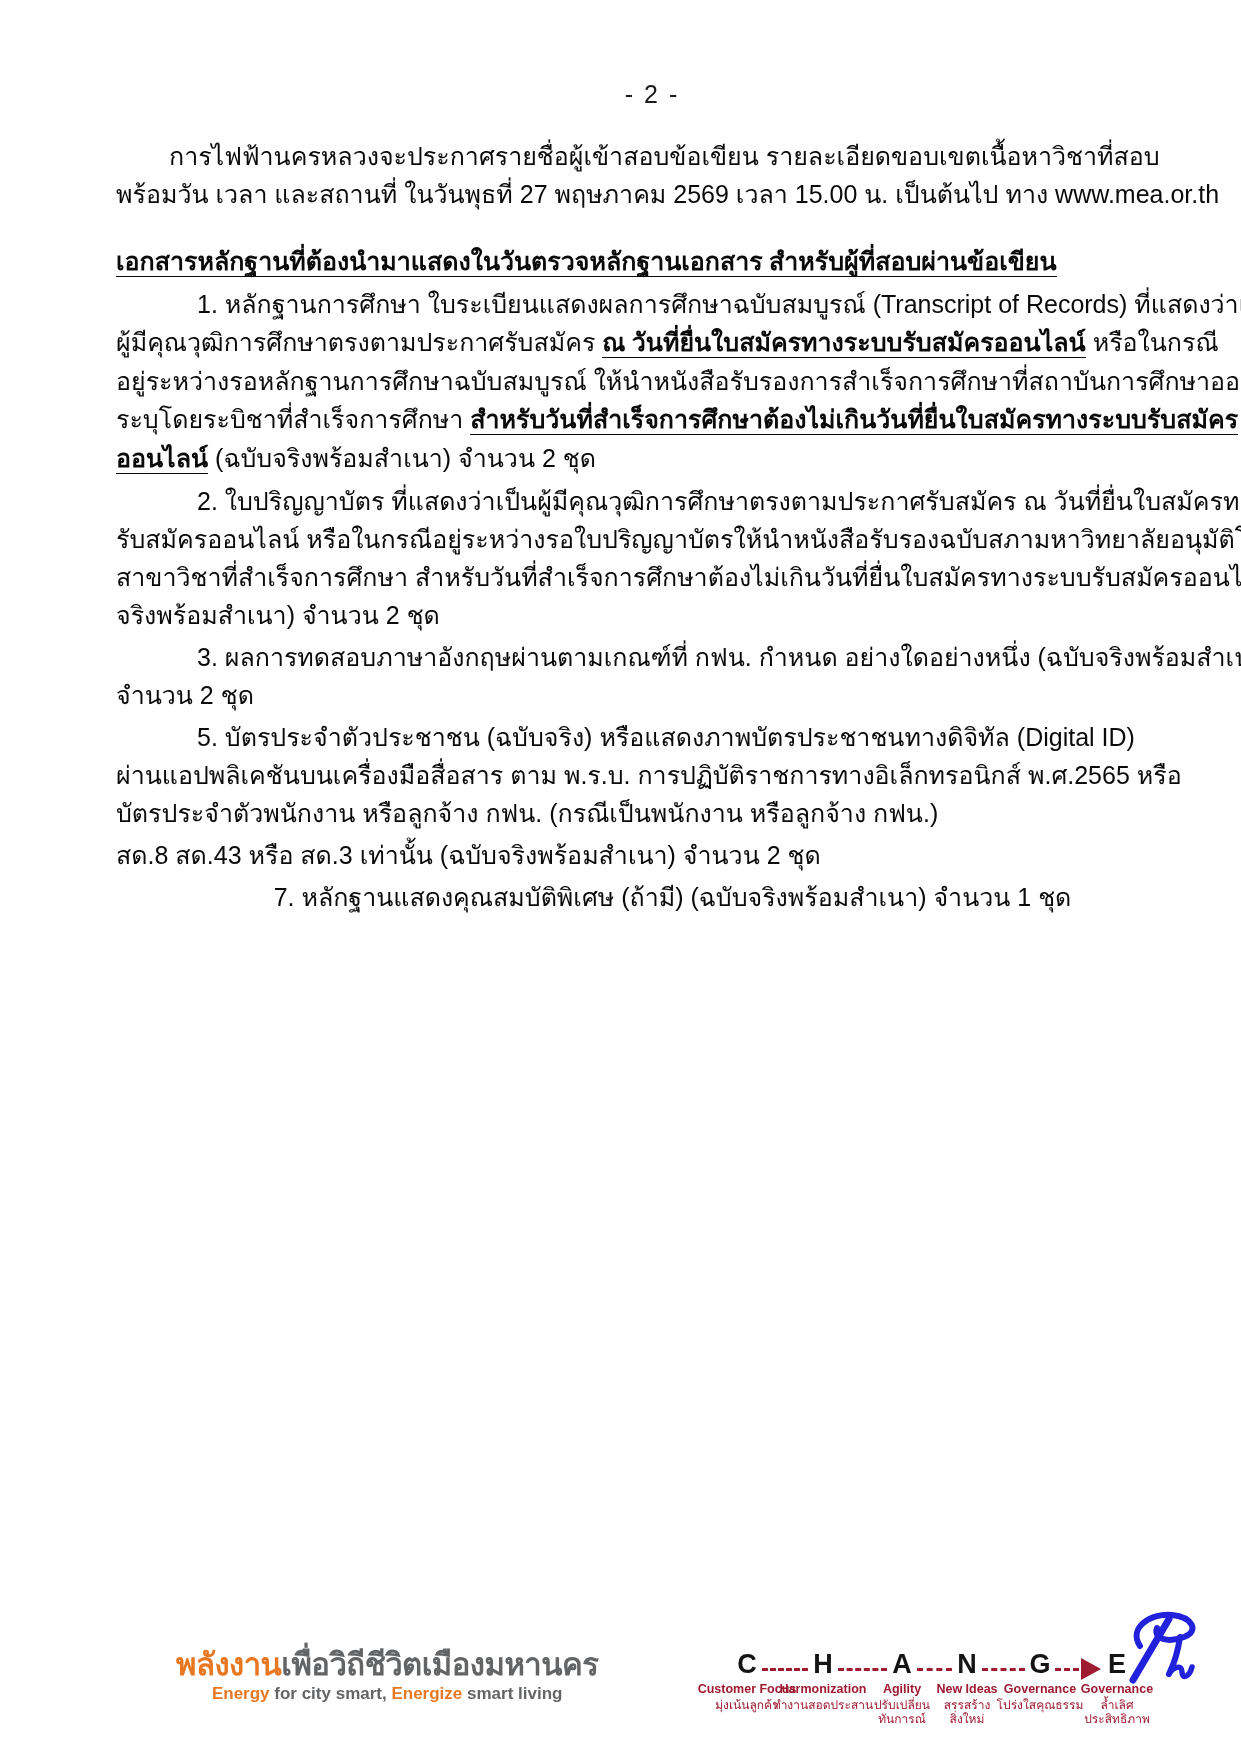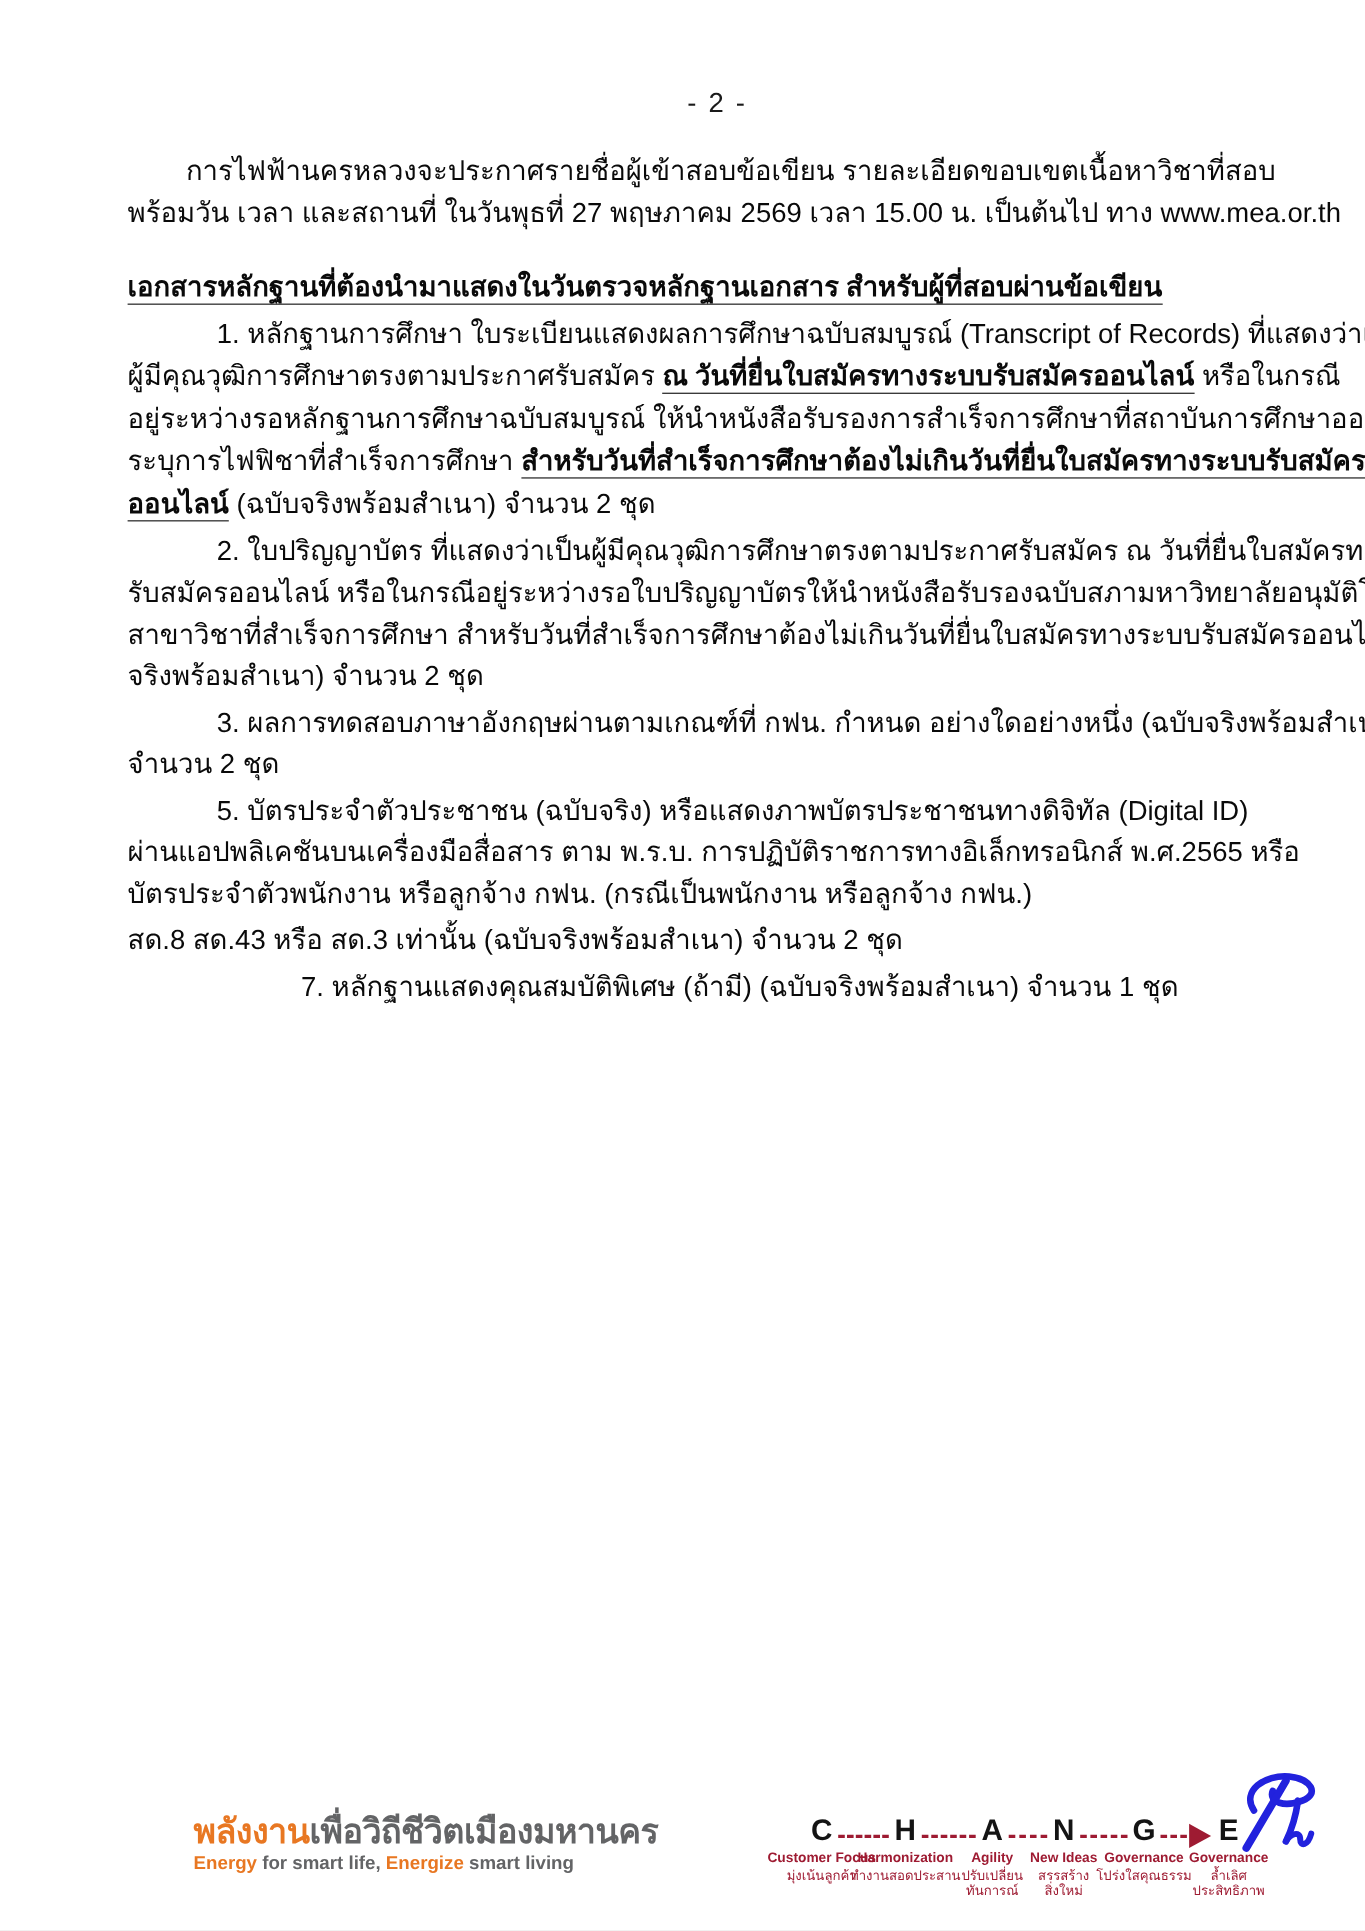--- a/index.html
+++ b/index.html
@@ -17,21 +17,21 @@
   }
   .doc-body{
     position:absolute;left:112px;top:133px;width:1040px;
     font-size:25px;line-height:38px;color:#0a0a0a;
   }
   .para{margin:4px;}
   .line{white-space:nowrap;}
   .bold{font-weight:700;}
   .underline{border-bottom:1.8px solid currentColor;padding-bottom:1px;font-family:Liberation Serif, serif;}
   
-  .tagline{position:absolute;left:176px;top:1648px;line-height:1.1;}
+  .tagline{position:absolute;left:176px;top:1648px;line-height:1.1;text-align:center;}
   .tagline-thai{font-size:31px;font-weight:700;letter-spacing:-0.5px;}
   .tagline-en{font-size:17px;font-weight:700;margin-top:3px;}
   .o{color:var(--orange);}
   .g{color:var(--gray);}
   .change-col{
     position:absolute;top:1650px;width:130px;text-align:center;
   }
   .change-letter{font-size:27px;font-weight:700;color:#141414;line-height:28px;font-family:"Liberation Sans",sans-serif;}
   .change-word{font-size:12.5px;font-weight:700;color:var(--maroon);margin-top:5px;line-height:13px;}
   .change-thai{font-size:12px;color:var(--maroon);margin-top:3px;line-height:13.5px;white-space:pre-line;}
@@ -55,21 +55,21 @@
         <div class="line" style="padding-left: 53px;"><span>การไฟฟ้านครหลวงจะประกาศรายชื่อผู้เข้าสอบข้อเขียน รายละเอียดขอบเขตเนื้อหาวิชาที่สอบ</span></div>
         <div class="line"><span>พร้อมวัน เวลา และสถานที่ ในวันพุธที่ 27 พฤษภาคม 2569 เวลา 15.00 น. เป็นต้นไป ทาง www.mea.or.th</span></div>
       </div>
       <div class="para" style="margin-top: 29px;">
         <div class="line"><span class="bold underline">เอกสารหลักฐานที่ต้องนำมาแสดงในวันตรวจหลักฐานเอกสาร สำหรับผู้ที่สอบผ่านข้อเขียน</span></div>
       </div>
       <div class="para">
         <div class="line" style="padding-left: 81px;"><span>1. หลักฐานการศึกษา ใบระเบียนแสดงผลการศึกษาฉบับสมบูรณ์ (Transcript of Records) ที่แสดงว่าเป็น</span></div>
         <div class="line"><span>ผู้มีคุณวุฒิการศึกษาตรงตามประกาศรับสมัคร </span><span class="bold underline">ณ วันที่ยื่นใบสมัครทางระบบรับสมัครออนไลน์</span><span> หรือในกรณี</span></div>
         <div class="line"><span>อยู่ระหว่างรอหลักฐานการศึกษาฉบับสมบูรณ์ ให้นำหนังสือรับรองการสำเร็จการศึกษาที่สถาบันการศึกษาออกให้ โดย</span></div>
-        <div class="line"><span>ระบุการไฟฟิชาที่สำเร็จการศึกษา </span><span class="bold underline">สำหรับวันที่สำเร็จการศึกษาต้องไม่เกินวันที่ยื่นใบสมัครทางระบบรับสมัคร</span></div>
+        <div class="line"><span>ระบุโดยระบิชาที่สำเร็จการศึกษา </span><span class="bold underline">สำหรับวันที่สำเร็จการศึกษาต้องไม่เกินวันที่ยื่นใบสมัครทางระบบรับสมัคร</span></div>
         <div class="line"><span class="bold underline">ออนไลน์</span><span> (ฉบับจริงพร้อมสำเนา) จำนวน 2 ชุด</span></div>
       </div>
       <div class="para">
         <div class="line" style="padding-left: 81px;"><span>2. ใบปริญญาบัตร ที่แสดงว่าเป็นผู้มีคุณวุฒิการศึกษาตรงตามประกาศรับสมัคร ณ วันที่ยื่นใบสมัครทางระบบ</span></div>
         <div class="line"><span>รับสมัครออนไลน์ หรือในกรณีอยู่ระหว่างรอใบปริญญาบัตรให้นำหนังสือรับรองฉบับสภามหาวิทยาลัยอนุมัติโดยระบุ</span></div>
         <div class="line"><span>สาขาวิชาที่สำเร็จการศึกษา สำหรับวันที่สำเร็จการศึกษาต้องไม่เกินวันที่ยื่นใบสมัครทางระบบรับสมัครออนไลน์ (ฉบับ</span></div>
         <div class="line"><span>จริงพร้อมสำเนา) จำนวน 2 ชุด</span></div>
       </div>
       <div class="para">
         <div class="line" style="padding-left: 81px;"><span>3. ผลการทดสอบภาษาอังกฤษผ่านตามเกณฑ์ที่ กฟน. กำหนด อย่างใดอย่างหนึ่ง (ฉบับจริงพร้อมสำเนา)</span></div>
@@ -85,21 +85,21 @@
       </div>
       <div class="para">
         <div class="line" style="padding-left: 81px; text-align: center;"><span>7. หลักฐานแสดงคุณสมบัติพิเศษ (ถ้ามี) (ฉบับจริงพร้อมสำเนา) จำนวน 1 ชุด</span></div>
       </div>
     </div>
 
   <div class="tagline">
     <div class="tagline-thai">
       <span class="o">พลังงาน</span><span class="g">เพื่อวิถีชีวิตเมืองมหานคร</span>
     </div>
-    <div class="tagline-en"><span class="o">Energy</span><span class="g"> for smart life, </span><span class="o">Energize</span><span class="g"> smart living</span></div>
+    <div class="tagline-en"><span class="o">Energy</span><span class="g"> for city smart, </span><span class="o">Energize</span><span class="g"> smart living</span></div>
   </div>
 
   <div>
       <div class="change-col" style="left: 682px;">
         <div class="change-letter">C</div>
         <div class="change-word">Customer Focus</div>
         <div class="change-thai">มุ่งเน้นลูกค้า</div>
       </div>
       <div class="change-col" style="left: 758px;">
         <div class="change-letter">H</div>

